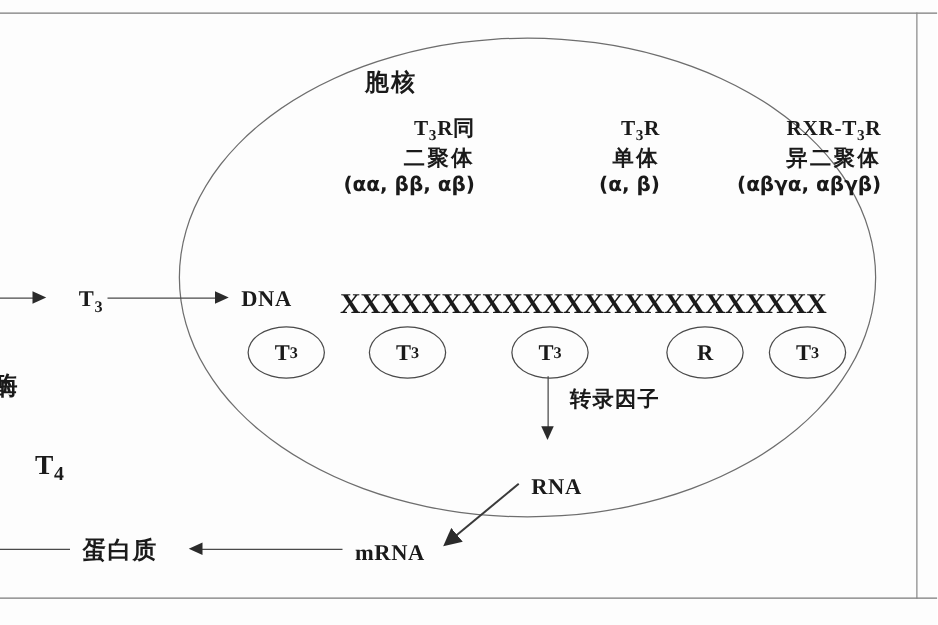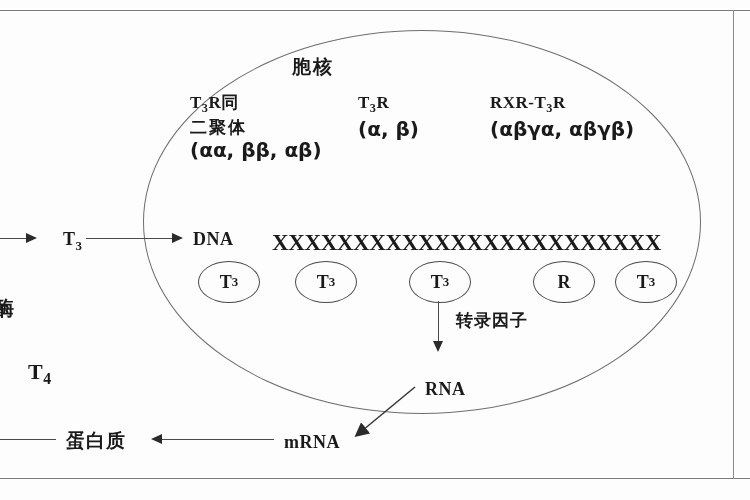--- a/index.html
+++ b/index.html
@@ -55,26 +55,26 @@
     font-weight: 700;
   }
   .nucleus-title {
     left: 0; top: 55px;
     width: 626px;
     text-align: center;
     font-size: 19px;
     letter-spacing: 2px;
   }
   .col {
-    text-align: left;
+    text-align: right;
     font-size: 17px;
   }
   .col .line1 { font-family: "Liberation Serif","DejaVu Serif",serif; font-weight: 700; letter-spacing: .5px;}
   .col .line2 { font-family: "DejaVu Sans","Liberation Sans",sans-serif; font-weight: 700; letter-spacing: 2px;}
-  .col .line3 { font-family: "DejaVu Sans","Liberation Sans",sans-serif; font-weight: 700; font-size: 20px;}
+  .col .line3 { font-family: "DejaVu Sans","Liberation Sans",sans-serif; font-weight: 700; font-size: 16px;}
   #col-homodimer { left: 190px; top: 92px; width: 190px; }
   #col-monomer   { left: 358px; top: 92px; width: 170px; }
   #col-hetero    { left: 490px; top: 92px; width: 215px; }
 
   sub { font-size: .72em; }
 
   .label-serif {
     font-family: "Liberation Serif","DejaVu Serif",serif;
     font-weight: 700;
     font-size: 18px;
@@ -179,25 +179,27 @@
   <div class="txt cn nucleus-title">胞核</div>
 
   <div class="txt col" id="col-homodimer">
     <div class="line1"><span>T</span><sub>3</sub><span>R同</span></div>
     <div class="line2">二聚体</div>
     <div class="line3">(αα, ββ, αβ)</div>
   </div>
 
   <div class="txt col" id="col-monomer">
     <div class="line1"><span>T</span><sub>3</sub><span>R</span></div>
+    <div class="line2">单体</div>
     <div class="line3">(α, β)</div>
   </div>
 
   <div class="txt col" id="col-hetero">
     <div class="line1"><span>RXR-T</span><sub>3</sub><span>R</span></div>
+    <div class="line2">异二聚体</div>
     <div class="line3">(αβγα, αβγβ)</div>
   </div>
 
   <div class="txt label-serif" id="label-t3-cyto"><span>T</span><sub>3</sub></div>
   <div class="txt label-serif" id="label-t4-cyto"><span>T</span><sub>4</sub></div>
   <div class="txt cn" id="label-enzyme">酶</div>
 
   <div class="txt label-serif" id="label-dna">DNA</div>
   <div class="txt" id="dna-strand">XXXXXXXXXXXXXXXXXXXXXXXX</div>
 

